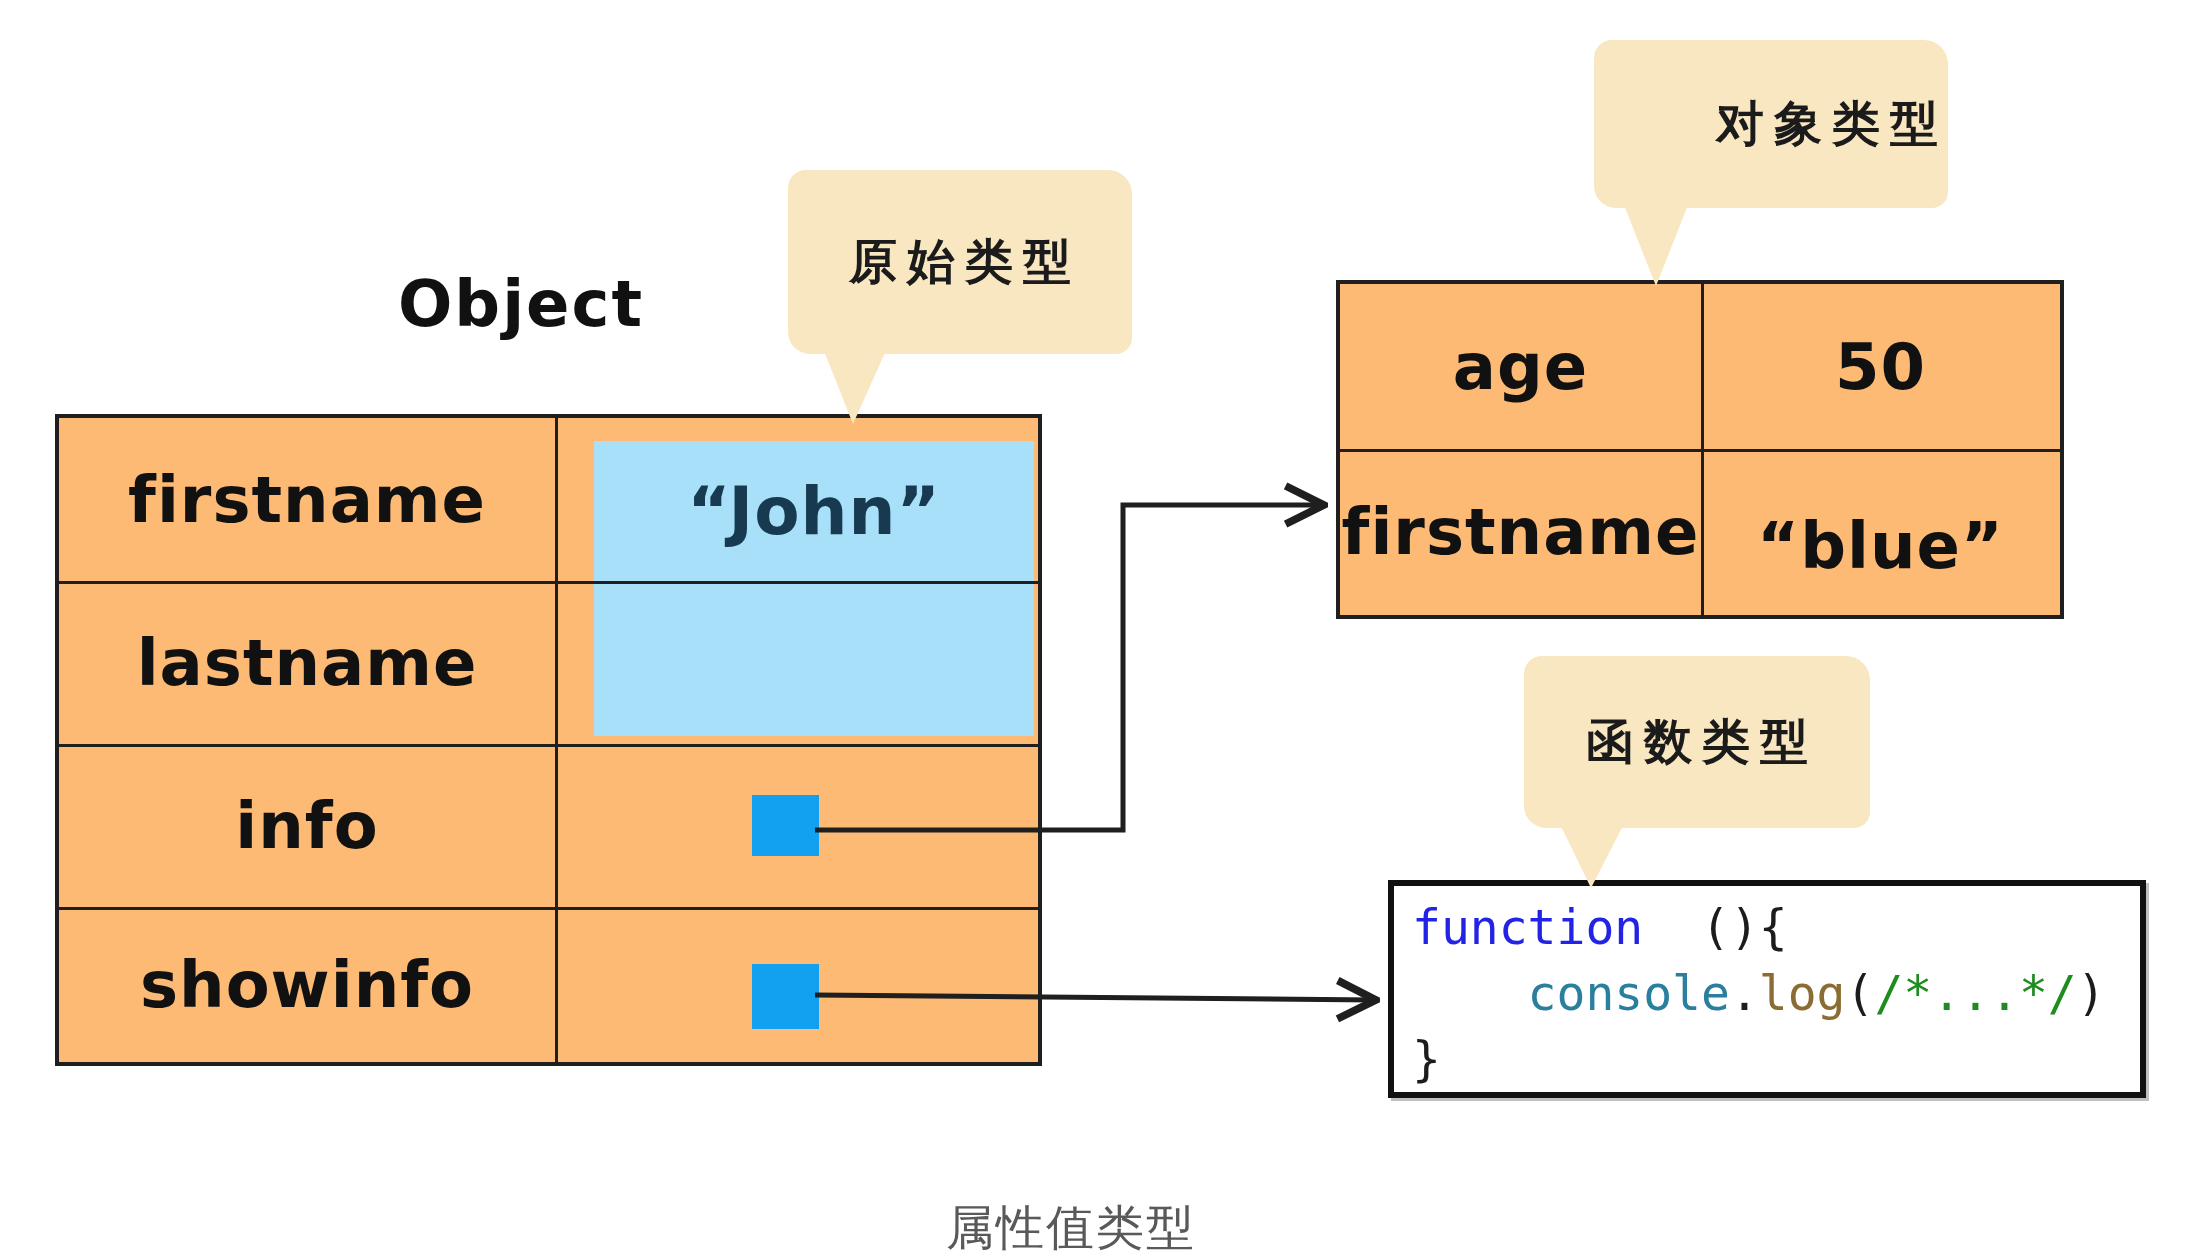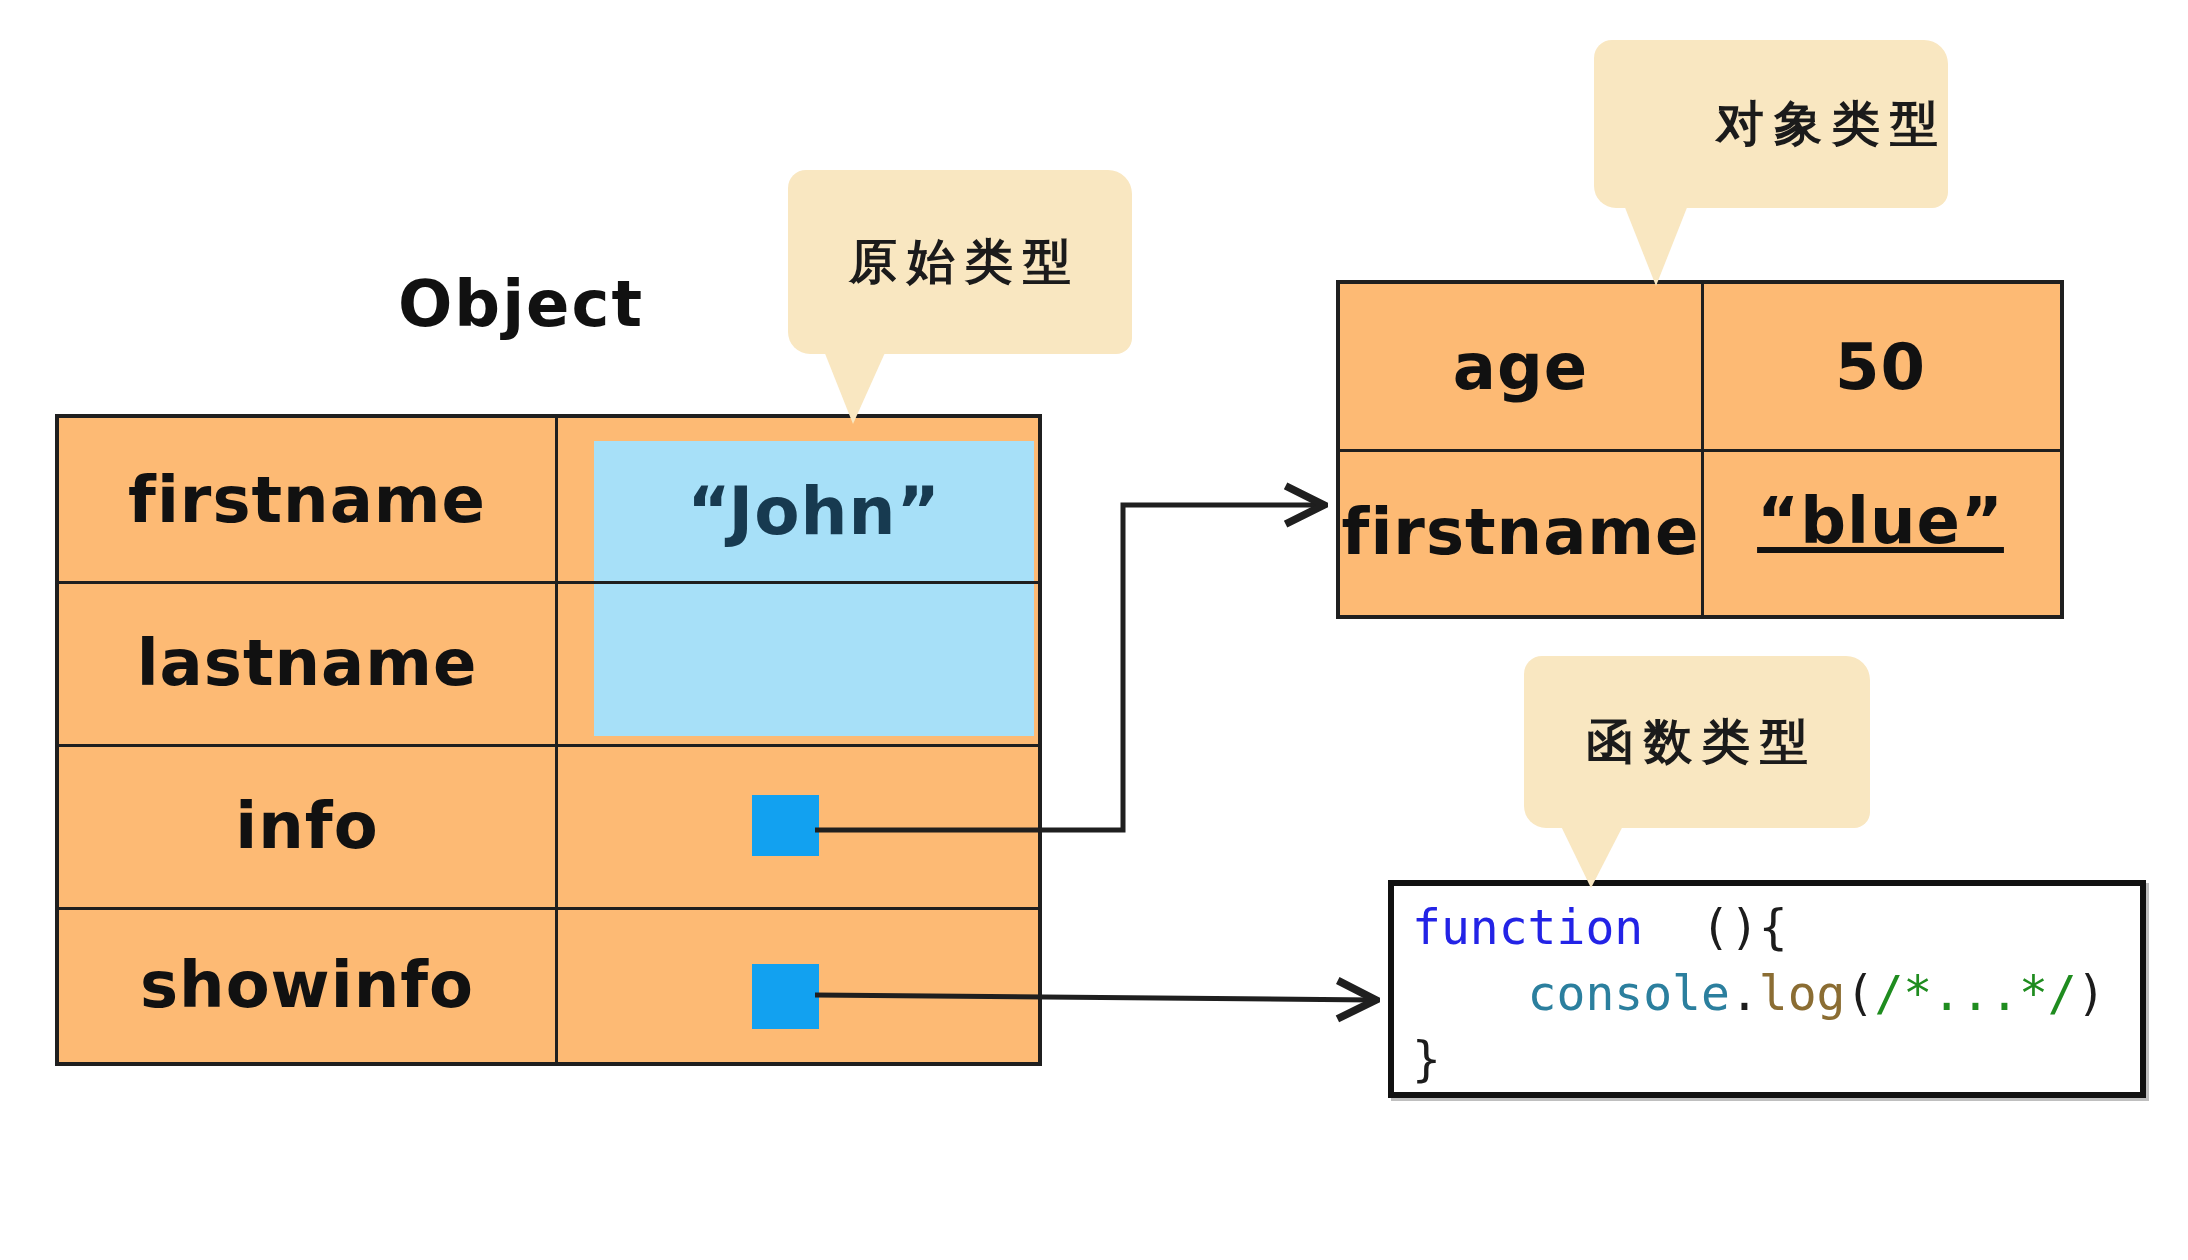--- a/index.html
+++ b/index.html
@@ -77,39 +77,40 @@
     <div class="bluesq" style="left:693px;top:546px;width:67px;height:65px;"></div>
   </div>
 
   <div class="dtable" style="left:1336px;top:280px;width:728px;height:339px;">
     <div class="vline" style="left:361px;"></div>
     <div class="hline" style="top:165px;"></div>
 
     <div class="cell hand val-black" style="left:0;top:0;width:361px;height:165px;">age</div>
     <div class="cell hand val-black" style="left:361px;top:0;width:359px;height:165px;">50</div>
     <div class="cell hand val-black" style="left:0;top:165px;width:361px;height:166px;">firstname</div>
-    <div class="cell hand val-black" style="left:361px;top:154px;width:359px;height:166px;text-decoration:underline;">“blue”</div>
+    <div class="cell hand val-black" style="left:361px;top:179px;width:359px;height:166px;">“blue”</div>
   </div>
 
   <div class="bubble" style="left:788px;top:170px;width:344px;height:184px;">
     <span>原始类型</span>
   </div>
   <div class="bubble" style="left:1594px;top:40px;width:354px;height:168px;justify-content:flex-end;">
     <span>对象类型</span>
   </div>
   <div class="bubble" style="left:1524px;top:656px;width:346px;height:172px;">
     <span>函数类型</span>
   </div>
 
   <div class="codebox" style="left:1388px;top:880px;width:758px;height:218px;">
     <div class="code-line"><span class="tok-keyword">function</span><span class="tok-plain">  (){</span></div>
     <div class="code-line"><span class="tok-plain">    </span><span class="tok-object">console</span><span class="tok-plain">.</span><span class="tok-method">log</span><span class="tok-plain">(</span><span class="tok-comment">/*...*/</span><span class="tok-plain">)</span></div>
     <div class="code-line"><span class="tok-plain">}</span></div>
   </div>
 
+  <div class="caption" style="left:946px;top:1196px;">属性值类型</div>
 
   <svg id="overlay" width="2188" height="1260" viewBox="0 0 2188 1260">
     <defs>
       <marker id="arrowhead" viewBox="0 0 12 12" refX="10.5" refY="6" markerWidth="46" markerHeight="46" markerUnits="userSpaceOnUse" orient="auto">
         <path d="M1,1 L11,6 L1,11" fill="none" stroke="var(--border)" stroke-width="2"></path>
       </marker>
     </defs>
 
     <path d="M822,346 L853,424 L888,346 Z" style="fill:var(--bubble-cream)"></path>
     <path d="M1622,200 L1656,286 L1690,200 Z" style="fill:var(--bubble-cream)"></path>

